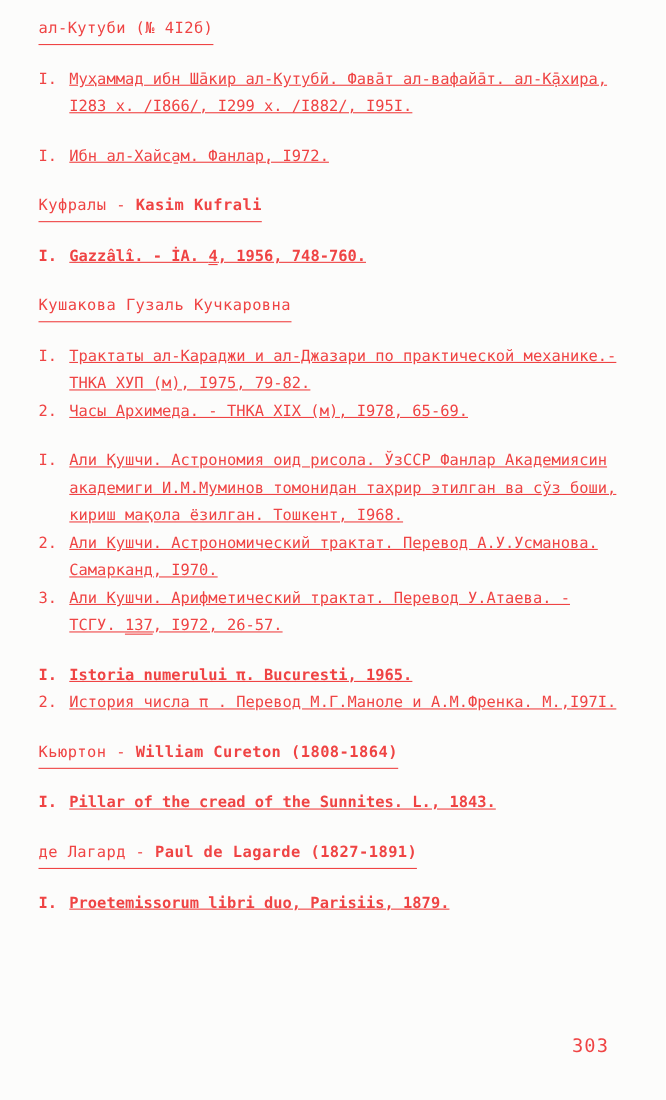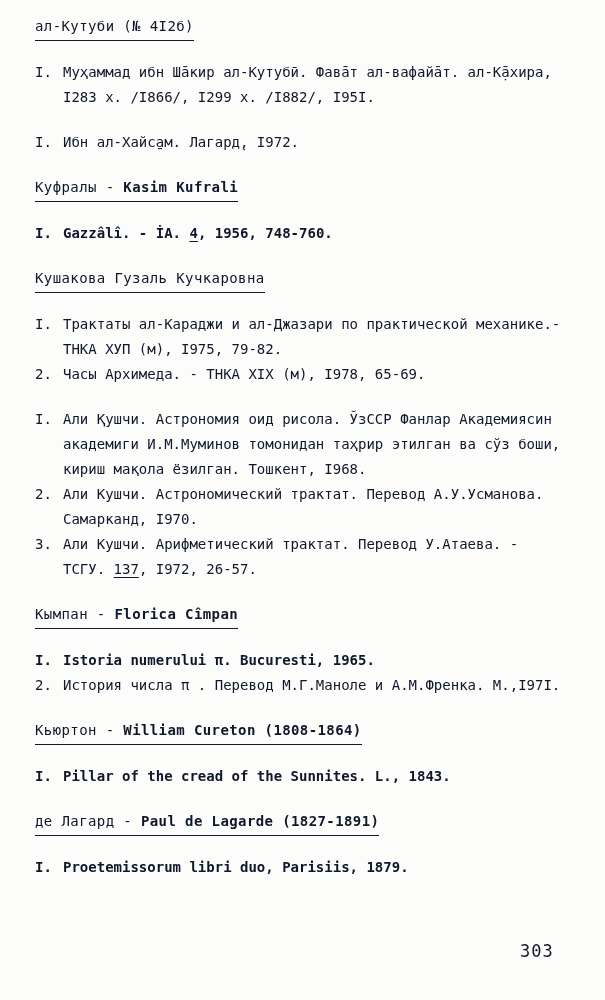--- a/index.html
+++ b/index.html
@@ -2,42 +2,42 @@
 <html><head>
 <meta charset="utf-8">
 <style>
   html, body { margin: 0; padding: 0; }
   .page {
     position: relative;
     width: 605px;
     height: 1000px;
     box-sizing: border-box;
     background: #fcfcfb;
-    color: #0f172a;
+    color: #ef4444;
     font-family: "DejaVu Sans Mono", "Liberation Mono", monospace;
     font-size: 14px;
     padding: 14px 30px 0 35px;
     overflow: hidden;
   }
   .section { margin: 0 0 20px 0; }
   .heading {
     font-size: 14px;
     font-weight: normal;
     line-height: 25px;
     margin: 0 0 19px 0;
     width: fit-content;
     border-bottom: 1.5px solid currentColor;
     padding-bottom: 1px;
     letter-spacing: 0.4px;
     white-space: nowrap;
   }
   .entries { list-style: none; margin: 0; padding: 0; width: 528px; }
   .entry { display: flex; line-height: 25px; }
   .entry .num { flex: 0 0 28px; }
-  .entry .text { flex: 1; max-width: 500px; }
+  .entry .text { flex: 1; max-width: 500px; text-decoration: underline; }
   .b { font-weight: bold; }
   .u { text-decoration: underline; text-underline-offset: 3px; }
   .page-number {
     position: absolute;
     left: 520px;
     top: 941px;
     font-size: 17px;
     letter-spacing: 1px;
   }
 </style>
@@ -53,21 +53,21 @@
     <span class="num">I.</span>
     <span class="text"><span>Муҳаммад ибн Ша̄кир ал-Кутубӣ. Фава̄т ал-вафайа̄т. ал-К̣а̄хира, I283 х. /I866/, I299 х. /I882/, I95I.</span></span>
   </li>
 </ol>
   </section>
 
   <section class="section">
     <ol class="entries">
   <li class="entry">
     <span class="num">I.</span>
-    <span class="text"><span>Ибн ал-Хайс̱ам. Лагард̣, I972.</span></span>
+    <span class="text"><span>Ибн ал-Хайс̱ам. Фанлар̣, I972.</span></span>
   </li>
 </ol>
   </section>
 
   <section class="section">
     <h2 class="heading"><span>Куфралы - </span><span class="b">Kasim Kufrali</span></h2>
     <ol class="entries">
   <li class="entry">
     <span class="num b">I.</span>
     <span class="text"><span class="b">Gazzâlî. - İA. </span><span class="b u">4</span><span class="b">, 1956, 748-760.</span></span>
@@ -103,21 +103,20 @@
   </li>
 
   <li class="entry">
     <span class="num">3.</span>
     <span class="text"><span>Али Кушчи. Арифметический трактат. Перевод У.Атаева. - ТСГУ. </span><span class="u">137</span><span>, I972, 26-57.</span></span>
   </li>
 </ol>
   </section>
 
   <section class="section">
-    <h2 class="heading"><span>Кымпан - </span><span class="b">Florica Cîmpan</span></h2>
     <ol class="entries">
   <li class="entry">
     <span class="num b">I.</span>
     <span class="text"><span class="b">Istoria numerului π. Bucuresti, 1965.</span></span>
   </li>
 
   <li class="entry">
     <span class="num">2.</span>
     <span class="text"><span>История числа π . Перевод М.Г.Маноле и А.М.Френка. М.,I97I.</span></span>
   </li>

